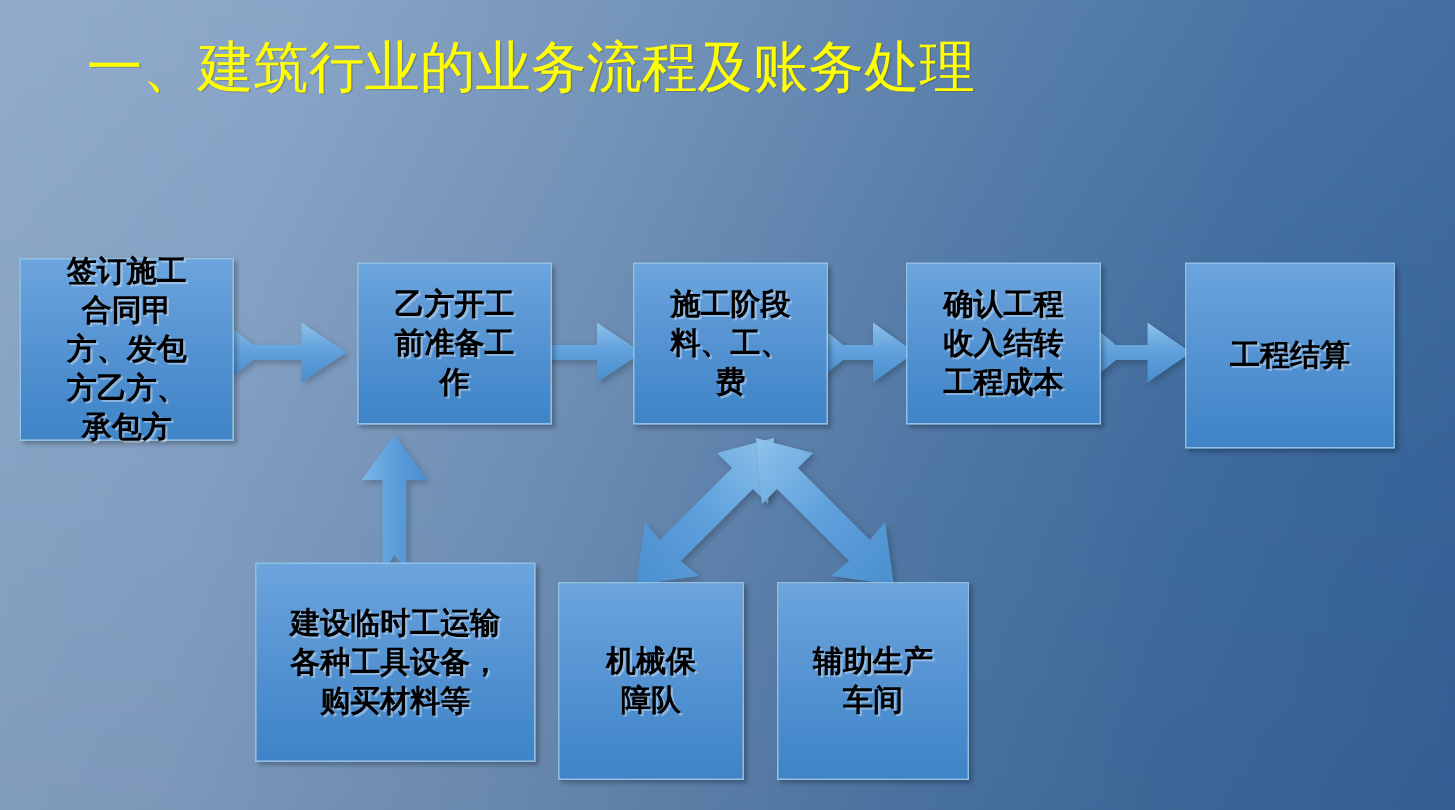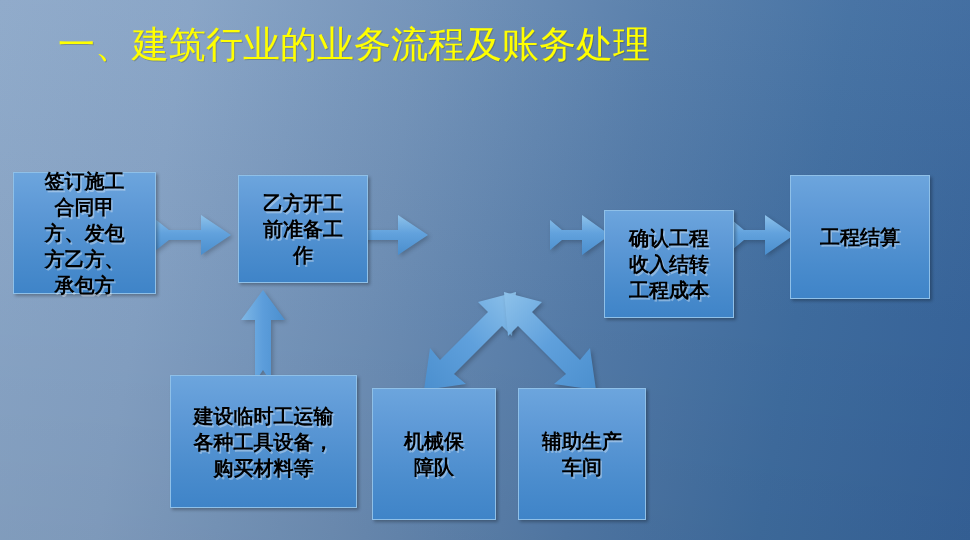--- a/index.html
+++ b/index.html
@@ -71,21 +71,21 @@
   .node > span {
     display: block;
     width: 100%;
     word-break: break-all;
   }
 
   
   #node-contract   { left: 13px;  top: 172px; width: 143px; height: 122px; }
   #node-prep       { left: 222px; top: 175px; width: 130px; height: 108px; margin-left: 16px; }
   #node-stage      { left: 422px; top: 175px; width: 130px; height: 108px; }
-  #node-revenue    { left: 604px; top: 175px; width: 130px; height: 108px; margin-top: 35px; }
+  #node-revenue    { left: 604px; top: 175px; width: 130px; height: 108px; }
   #node-settle     { left: 790px; top: 175px; width: 140px; height: 124px; }
 
   
   #node-temp       { left: 170px; top: 375px; width: 187px; height: 133px; }
   #node-machine    { left: 372px; top: 388px; width: 124px; height: 132px; }
   #node-auxiliary  { left: 518px; top: 388px; width: 128px; height: 132px; }
 
   
   .arrow {
     position: absolute;
@@ -111,20 +111,23 @@
   <div id="title">一、建筑行业的业务流程及账务处理</div>
 
   <div class="node" id="node-contract">
     <span>签订施工合同甲方、发包方乙方、承包方</span>
   </div>
 
   <div class="node" id="node-prep">
     <span>乙方开工前准备工作</span>
   </div>
 
+  <div class="node" id="node-stage">
+    <span>施工阶段料、工、费</span>
+  </div>
 
   <div class="node" id="node-revenue">
     <span>确认工程收入结转工程成本</span>
   </div>
 
   <div class="node" id="node-settle">
     <span>工程结算</span>
   </div>
 
   <div class="node" id="node-temp">

